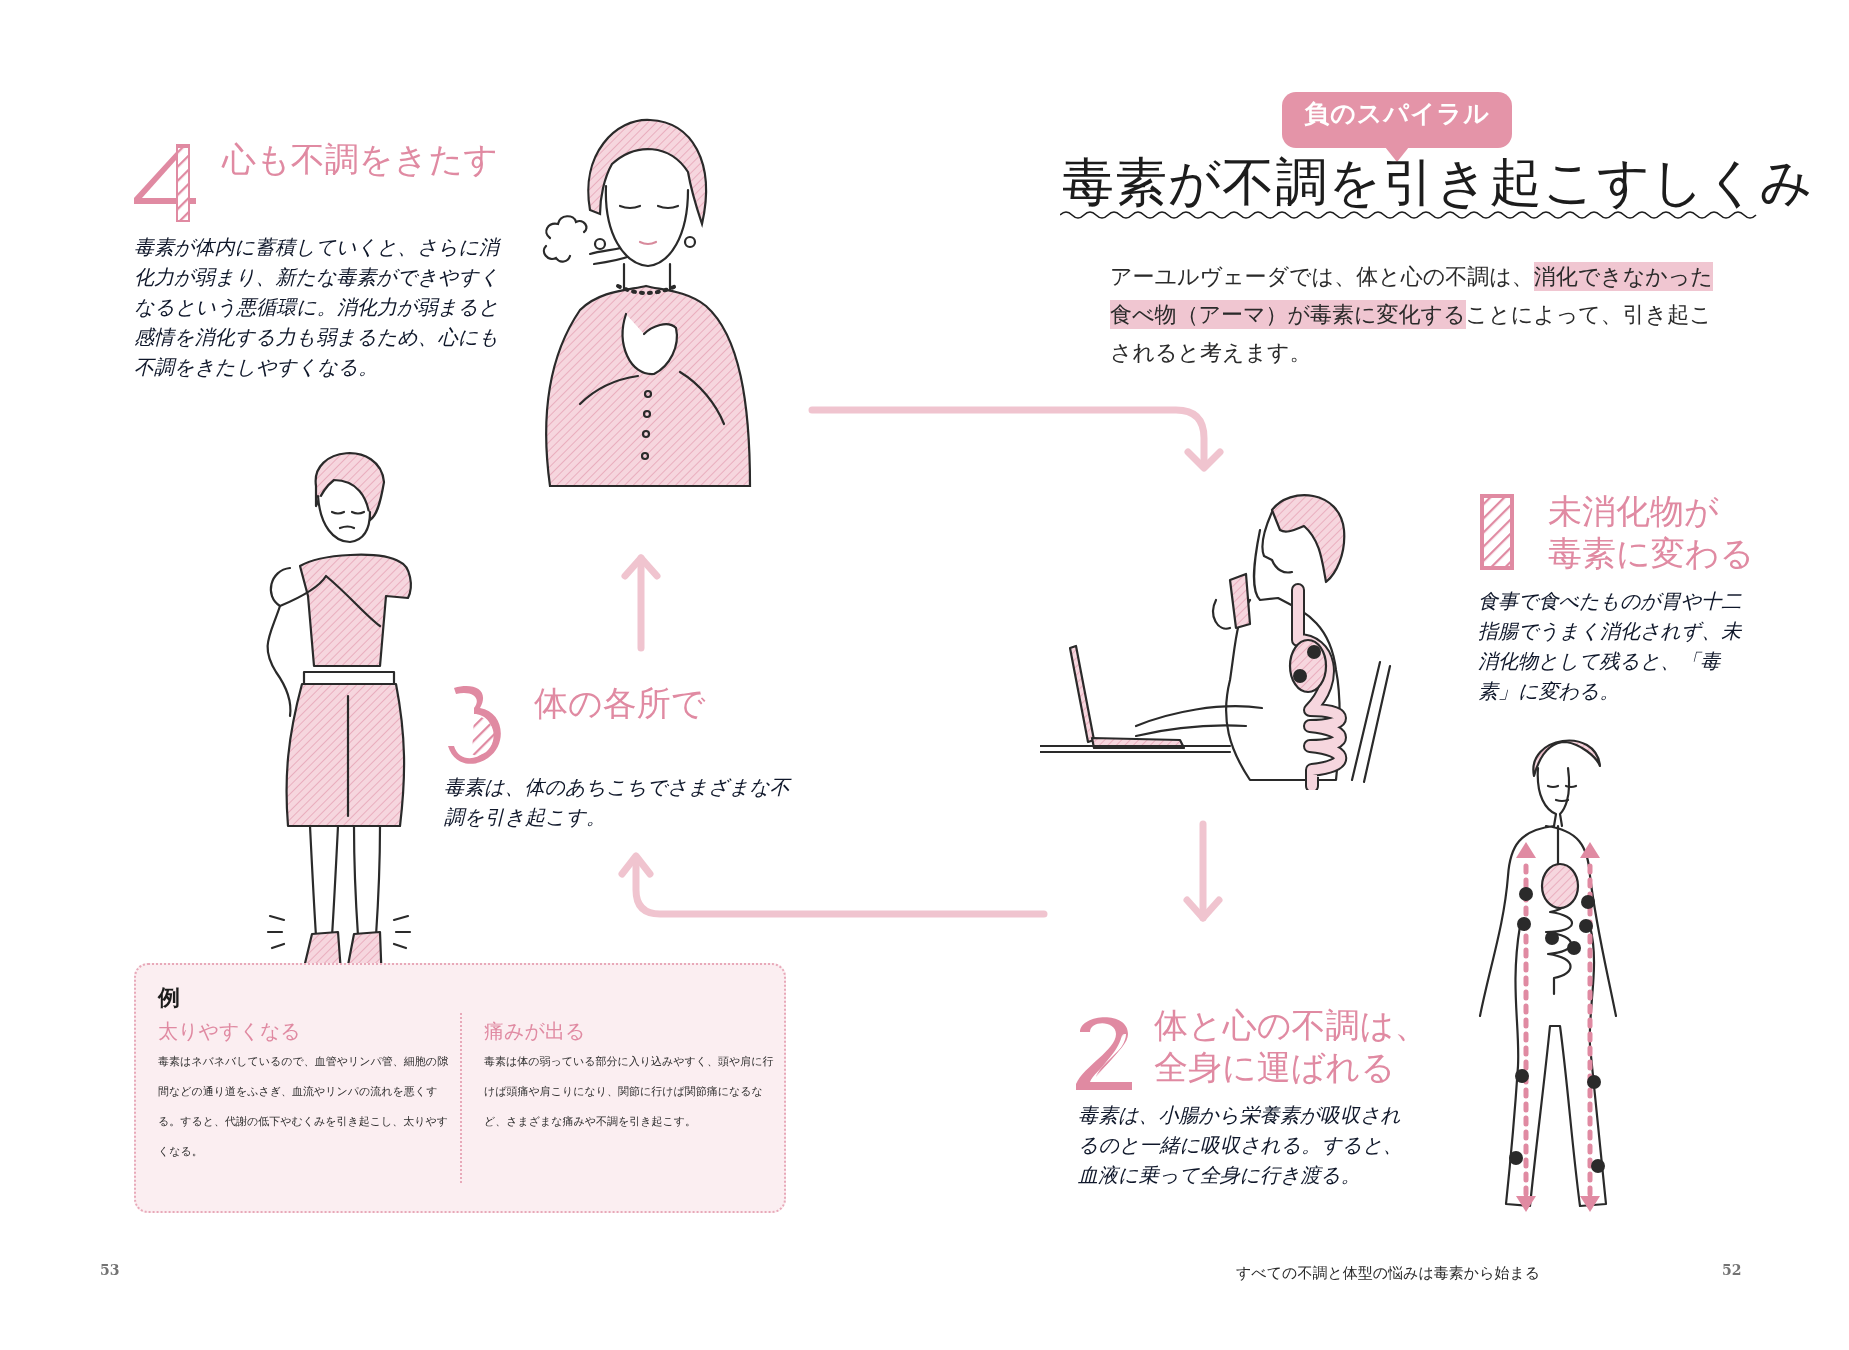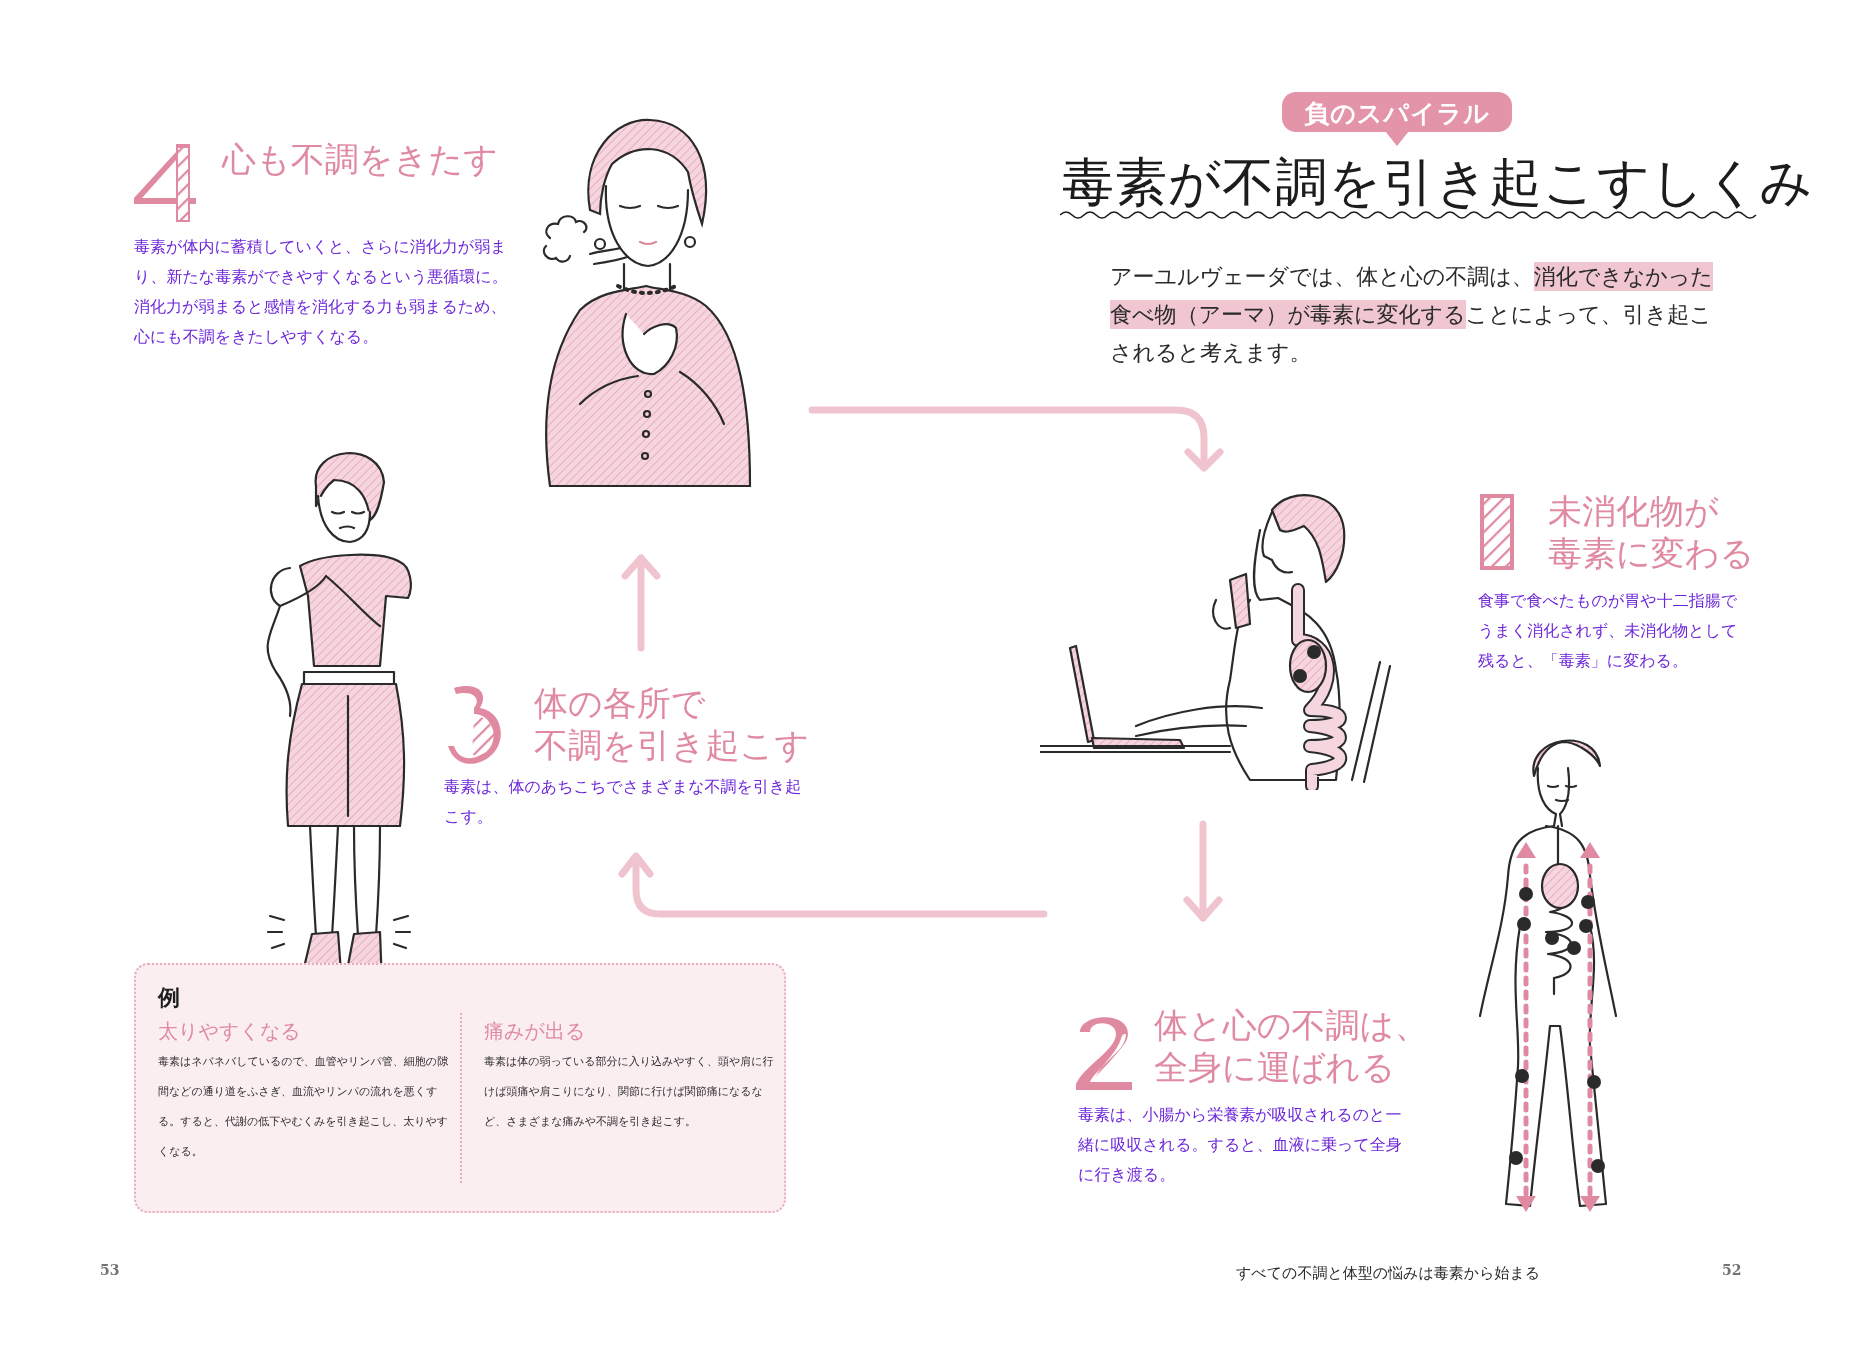--- a/index.html
+++ b/index.html
@@ -2,31 +2,31 @@
 <html><head>
 <meta charset="utf-8">
 <style>
   html, body { margin: 0; padding: 0; background: #ffffff; }
   body { width: 1849px; height: 1350px; position: relative; overflow: hidden;
          font-family: "DejaVu Sans", "Liberation Sans", sans-serif; color: #2a2a2a; }
   .abs { position: absolute; }
   .serif { font-family: "DejaVu Serif", "Liberation Serif", serif; }
 
   
-  .tag { left: 1282px; top: 92px; width: 230px; height: 40px; background: #e494a8; border-radius: 14px;
+  .tag { left: 1282px; top: 92px; width: 230px; height: 56px; background: #e494a8; border-radius: 14px;
          color: #fff; font-size: 25px; font-weight: bold; text-align: center; line-height: 44px; letter-spacing: 1px; }
   .tag:after { content: ""; position: absolute; left: 103px; bottom: -14px; border-left: 12px solid transparent;
                border-right: 12px solid transparent; border-top: 15px solid #e494a8; }
   .title { left: 1062px; top: 148px; font-size: 52px; color: #1c1c1c; white-space: nowrap; letter-spacing: 1px; }
   .wave { left: 1060px; top: 208px; }
 
   .intro { left: 1110px; top: 258px; width: 620px; font-size: 22px; line-height: 38px; color: #2a2a2a; }
   .hl { background: #f0c6d1; padding: 2px 0; }
   .step-head { font-size: 34px; line-height: 42px; color: #e08aa2; white-space: nowrap; }
-  .step-body { font-size: 16px; line-height: 30px; color: #6d28d9; }
+  .step-body { font-size: 20px; line-height: 30px; color: #0f172a; font-style: italic; }
 
   
   .ex-box { left: 134px; top: 963px; width: 648px; height: 246px; background: #fbeef1;
             border: 2px dotted #e8a9b9; border-radius: 14px; }
   .ex-label { left: 22px; top: 18px; font-size: 22px; font-weight: bold; color: #1c1c1c; }
   .ex-col { top: 48px; width: 300px; }
   .ex-title { font-size: 20px; font-weight: normal; color: #e08aa2; line-height: 28px; }
   .ex-text { font-size: 11px; line-height: 30px; color: #2e2e2e; margin-top: 2px; }
   .ex-div { left: 324px; top: 48px; height: 170px; border-left: 2px dotted #e8a9b9; }
 
@@ -88,21 +88,20 @@
   <div>全身に運ばれる</div>
 </div>
 <div class="abs step-body" style="left:1078px;top:1100px;width:330px">毒素は、小腸から栄養素が吸収されるのと一緒に吸収される。すると、血液に乗って全身に行き渡る。</div>
 
 <svg class="abs" style="left:444px;top:684px" width="66" height="82" viewBox="0 0 66 82">
   <path d="M10 4 C30 -2 46 6 36 24 C60 28 64 60 44 74 C30 84 10 82 4 62 L10 62 C14 76 30 78 40 68 C56 54 48 30 30 30 L30 24 C38 14 28 6 12 10 Z" fill="#e08aa2"></path>
   <path d="M30 32 C50 32 56 56 42 68 C36 72 30 72 28 70 Z" fill="url(#numhatch)"></path>
 </svg>
 <div class="abs step-head serif" style="left:534px;top:682px">
   <div>体の各所で</div>
-  <div>不調を引き起こす</div>
 </div>
 <div class="abs step-body" style="left:444px;top:772px;width:360px">毒素は、体のあちこちでさまざまな不調を引き起こす。</div>
 
 <svg class="abs" style="left:0;top:0" width="1849" height="1350">
   <g fill="none" stroke="#f0c4cf" stroke-width="7" stroke-linecap="round" stroke-linejoin="round">
 
     <path d="M812 410 L1176 410 Q1204 410 1204 438 L1204 466"></path>
     <path d="M1188 452 L1204 468 L1220 452"></path>
 
     <path d="M1203 824 L1203 918"></path>

